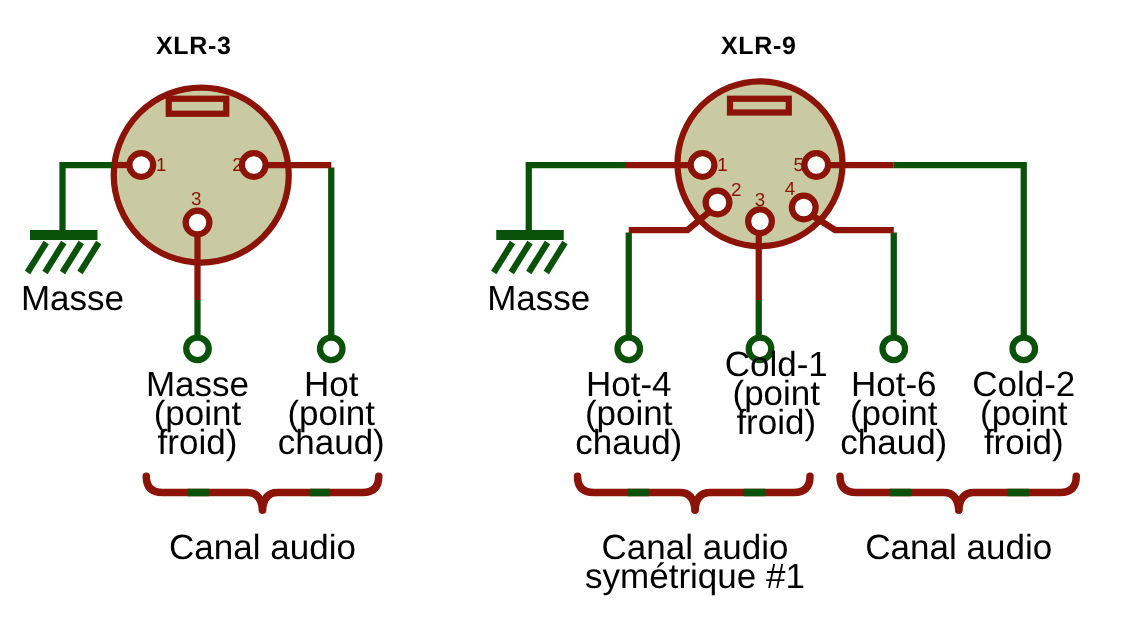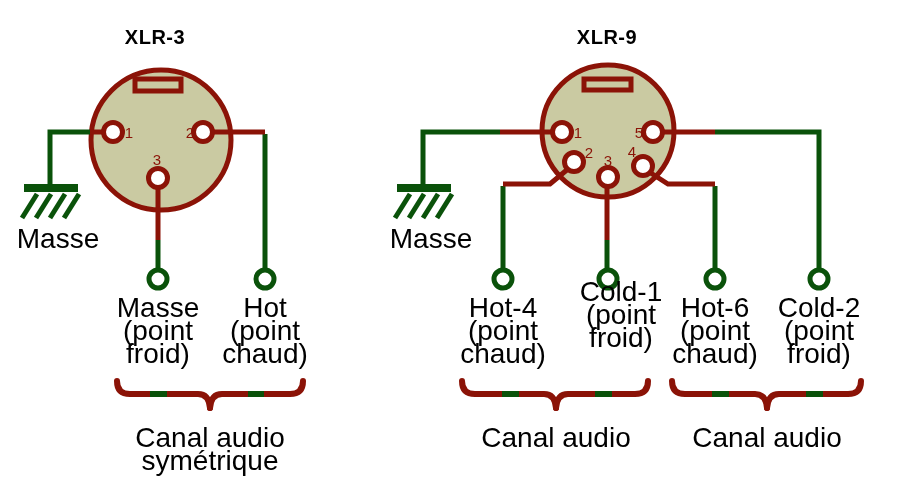--- a/index.html
+++ b/index.html
@@ -156,22 +156,22 @@
     <div>chaud)</div>
   </div>
   <div class="lbl body-lbl" style="left:819px;top:296px;">
     <div>Cold-2</div>
     <div>(point</div>
     <div>froid)</div>
   </div>
 
   <div class="lbl body-lbl" style="left:210px;top:426px;">
     <div>Canal audio</div>
-    <div>symétrique</div>
   </div>
   <div class="lbl body-lbl" style="left:556px;top:426px;">
     <div>Canal audio</div>
+    <div>symétrique #1</div>
   </div>
   <div class="lbl body-lbl" style="left:767px;top:426px;">
     <div>Canal audio</div>
   </div>
 
 </div>
 
 </body></html>

